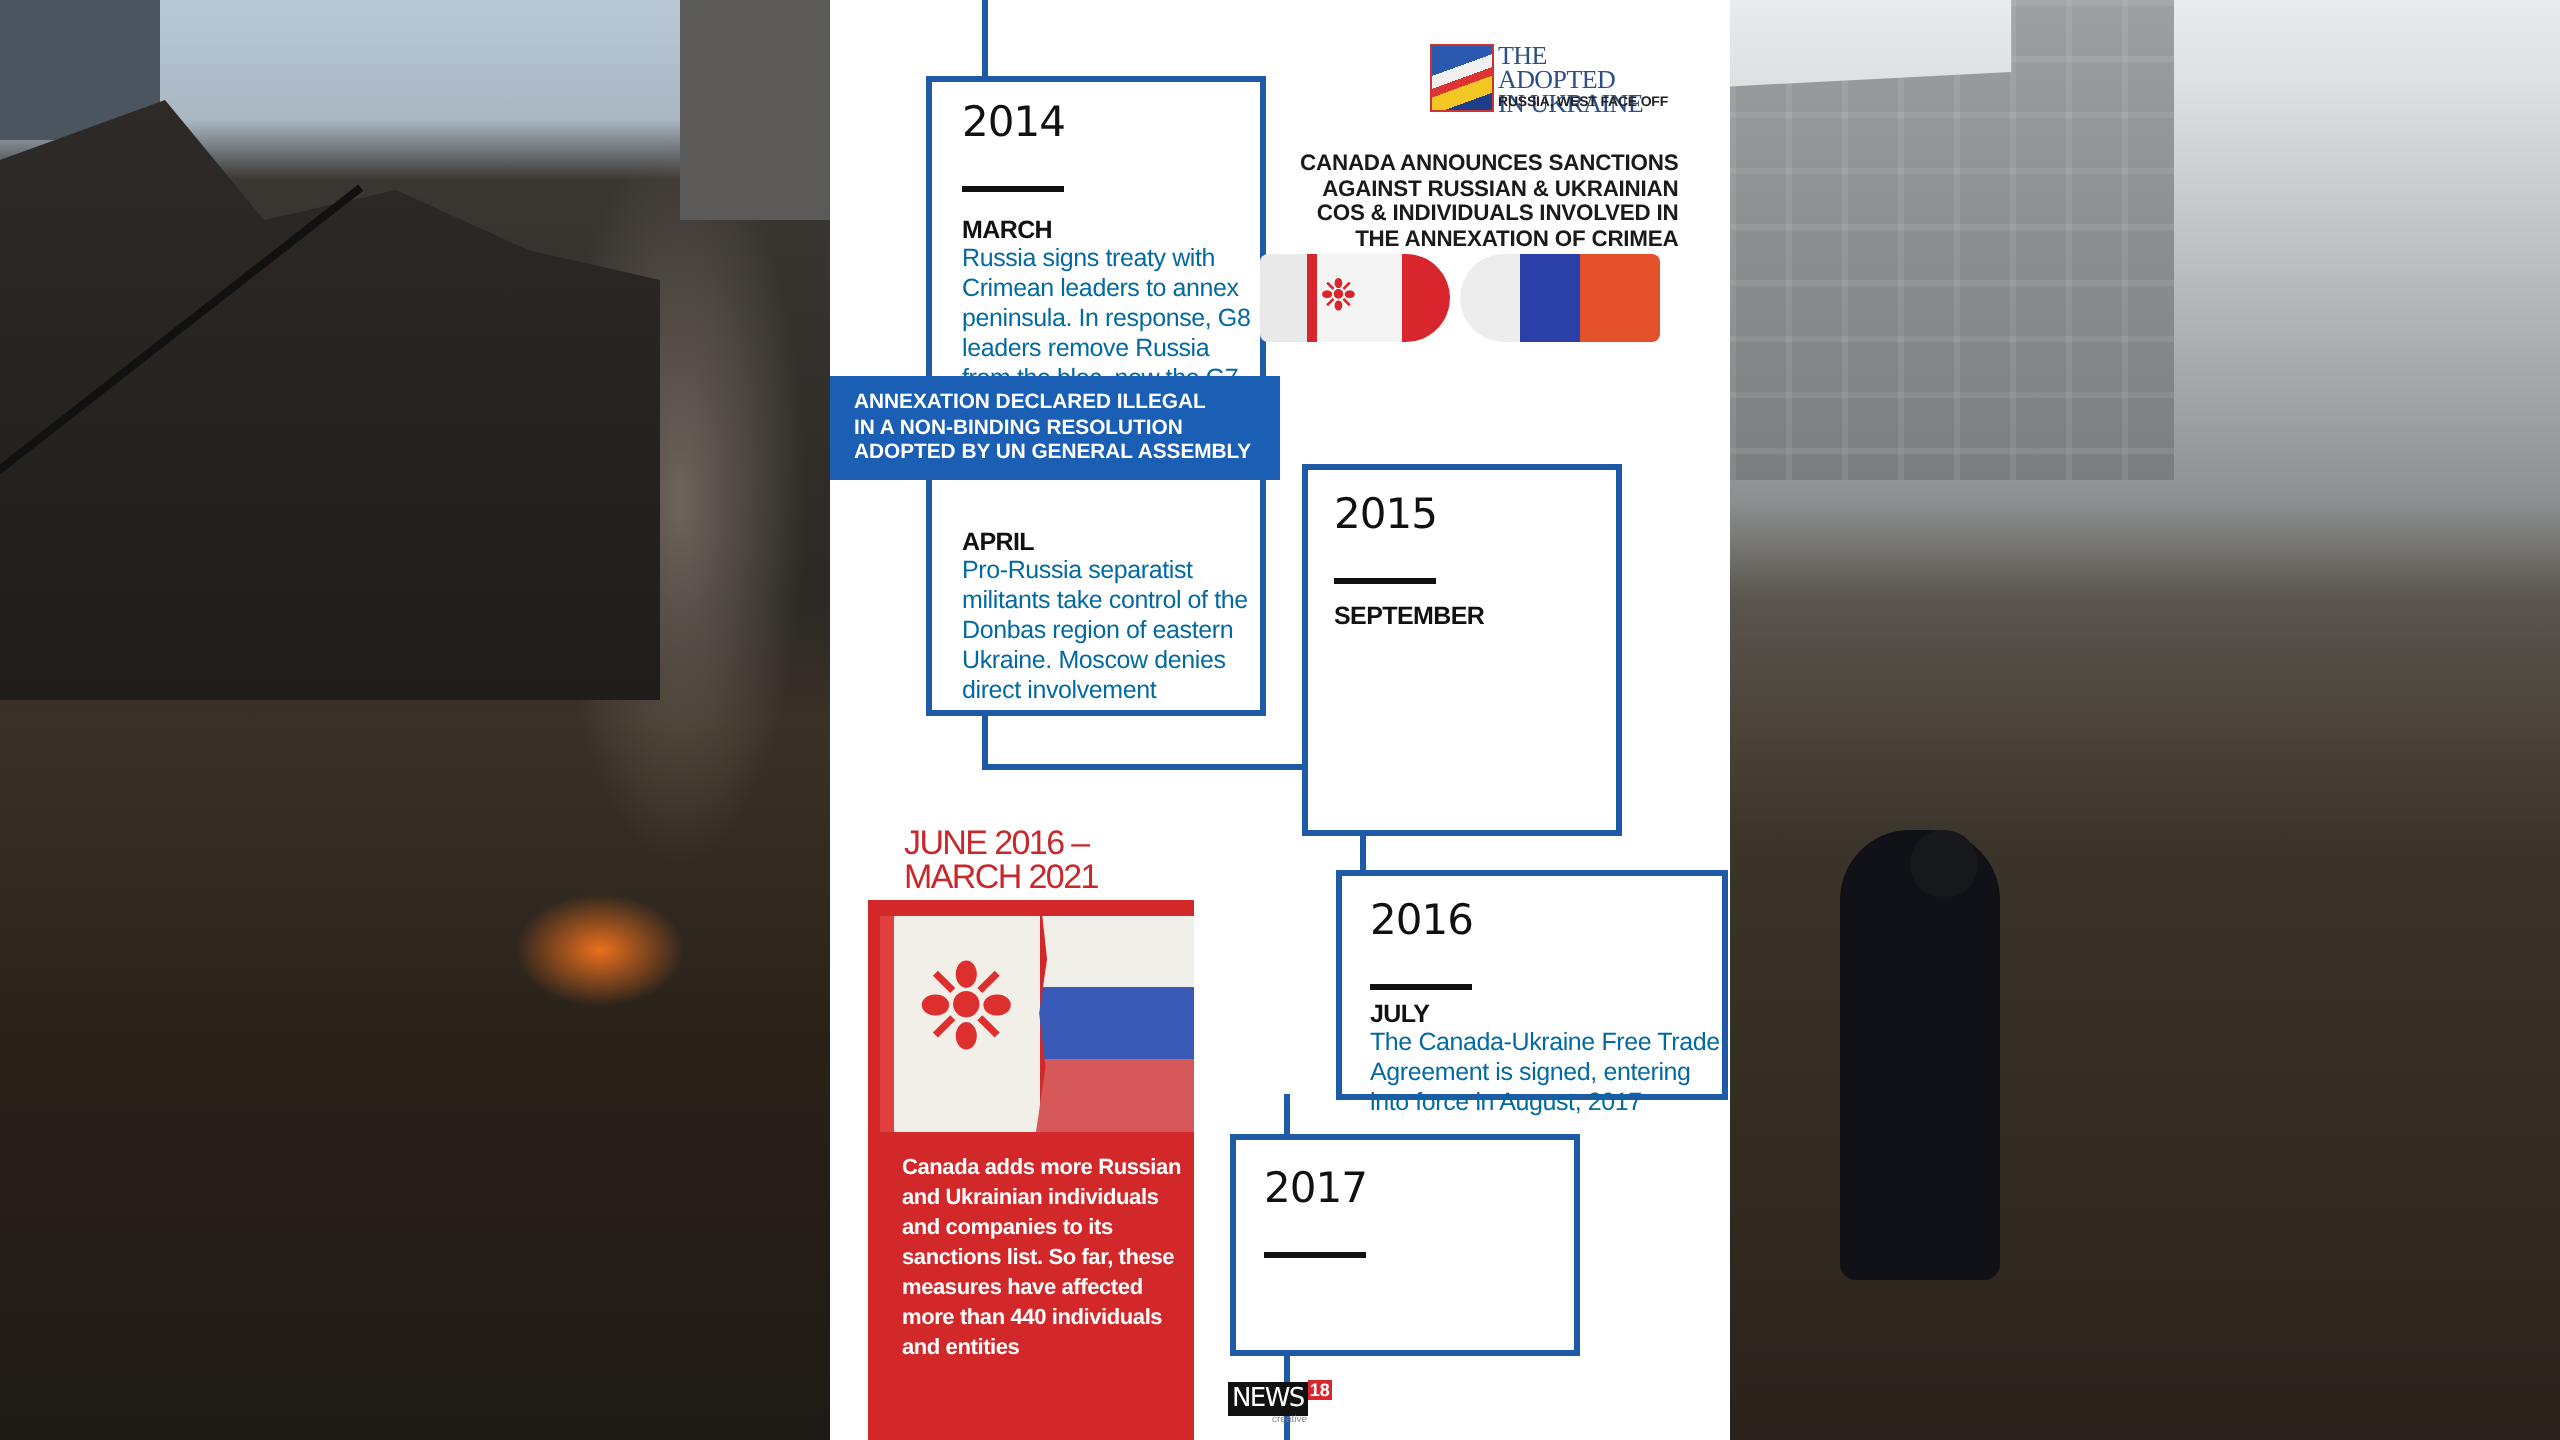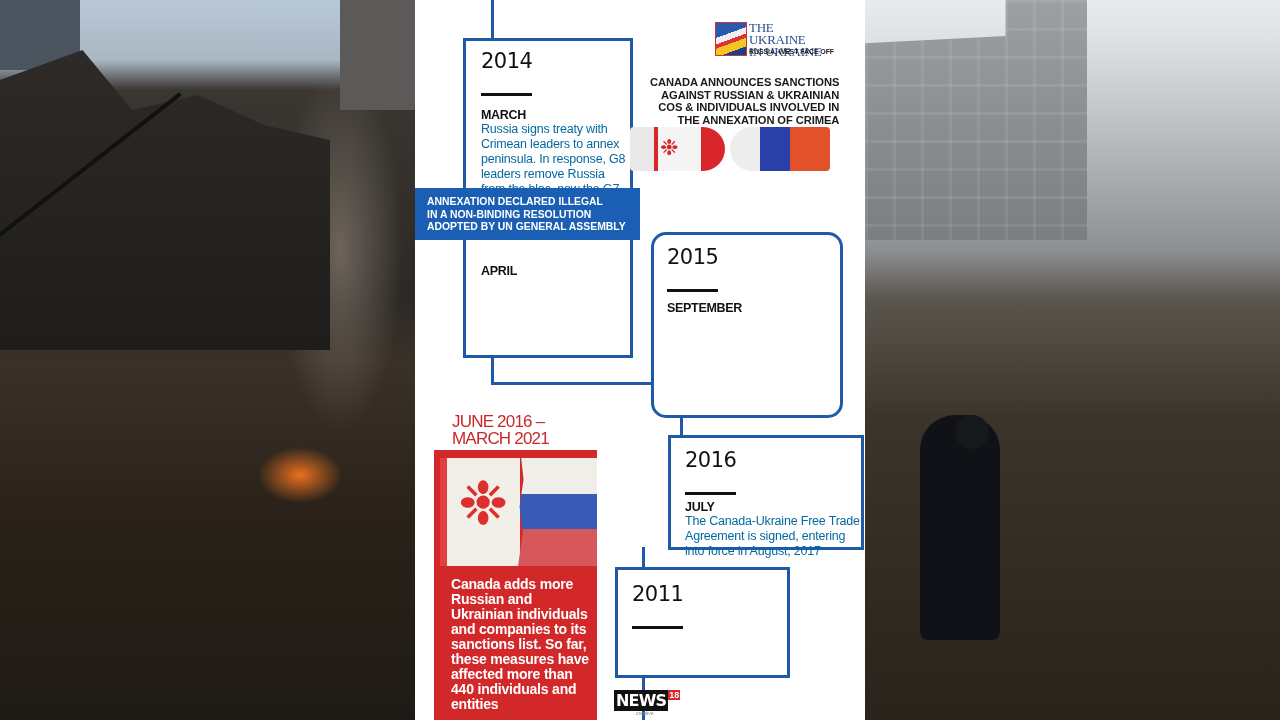--- a/index.html
+++ b/index.html
@@ -56,24 +56,24 @@
     .fist-ru { position:absolute; left:100px; top:2px; width:100px; height:44px; border-radius:22px 4px 4px 22px;
       background:linear-gradient(90deg,#ededed 0 30%, #2a3fa8 30% 60%, #e2512a 60%); }
 
     .red-title { position:absolute; left:37px; top:413px; font-size:17px; line-height:17px; color:#c8282a; font-weight:500; letter-spacing:-0.8px; }
     .red-card { position:absolute; left:19px; top:450px; width:163px; height:270px; background:#d2282a; }
     .red-flag { position:absolute; left:6px; top:8px; width:157px; height:108px; overflow:hidden;
       background:linear-gradient(90deg,#e04040 0 7px,#f2efe9 7px 80px, transparent 80px); }
     .red-flag .ru { position:absolute; left:78px; top:0; width:79px; height:108px;
       background:linear-gradient(180deg,#f0eee9 0 33%,#3a5ab7 33% 66%,#d6585a 66%); clip-path:polygon(4% 0,100% 0,100% 100%,0 100%,6% 70%,2% 45%,7% 20%); }
     .red-flag .leaf { position:absolute; left:18px; top:16px; font-size:60px; line-height:60px; color:#de2f2f; }
-    .red-text { position:absolute; left:17px; top:127px; width:145px; color:#fff; font-size:14px; font-weight:bold; line-height:15px; letter-spacing:-0.2px; }
+    .red-text { position:absolute; left:17px; top:127px; width:145px; color:#fff; font-size:11px; font-weight:bold; line-height:15px; letter-spacing:-0.2px; }
 
     .news { position:absolute; left:199px; top:690px; }
-    .news-main { display:inline-block; background:#fff; color:#111; font-weight:700; font-size:16px; font-family:"DejaVu Sans", sans-serif; letter-spacing:-0.8px; border:1px solid #111; padding:0 1px; background:#111; color:#fff; }
+    .news-main { display:inline-block; background:#fff; color:#111; font-weight:400; font-size:13px; font-family:"DejaVu Sans", sans-serif; letter-spacing:-0.8px; border:1px solid #111; padding:0 1px; background:#111; color:#fff; }
     .news-num { display:inline-block; background:#d8262c; color:#fff; font-size:9px; font-weight:bold; padding:0 1px; vertical-align:top; }
     .news-sub { font-size:5px; color:#888; margin-left:22px; margin-top:-1px; }
   </style>
 </head>
 <body>
 
 <div class="photo photo-left">
   <div class="tower1"></div>
   <div class="tower2"></div>
   <div class="ruin"></div>
@@ -94,71 +94,72 @@
   <div class="vline" style="left:265px;top:415px;width:3px;height:22px;"></div>
   <div class="vline" style="left:227px;top:547px;width:3px;height:22px;"></div>
   <div class="vline" style="left:227px;top:675px;width:3px;height:45px;"></div>
 
   <div class="box" style="left:48px;top:38px;width:170px;height:320px;">
     <div style="padding:8px 0 0 15px;">
       <div class="year">2014</div>
       <div class="month" style="margin-top:12px;">MARCH</div>
       <div class="body" style="width:150px;">Russia signs treaty with Crimean leaders to annex peninsula. In response, G8 leaders remove Russia from the bloc, now the G7</div>
       <div class="month" style="margin-top:67px;">APRIL</div>
+      <div class="body" style="width:150px;">Pro-Russia separatist militants take control of the Donbas region of eastern Ukraine. Moscow denies direct involvement</div>
     </div>
   </div>
 
   <div class="banner">
     <div>ANNEXATION DECLARED ILLEGAL</div>
     <div>IN A NON-BINDING RESOLUTION</div>
     <div>ADOPTED BY UN GENERAL ASSEMBLY</div>
   </div>
 
   <div class="logo">
     <div class="logo-flag"></div>
     <div class="logo-title">
-      <div>THE UKRAINE</div>
+      <div>THE ADOPTED</div>
       <div>IN UKRAINE</div>
     </div>
     <div class="logo-sub">RUSSIA, WEST FACE OFF</div>
   </div>
 
   <div class="caps" style="position:absolute;left:235px;top:76px;">
     <div>CANADA ANNOUNCES SANCTIONS</div>
     <div>AGAINST RUSSIAN &amp; UKRAINIAN</div>
     <div>COS &amp; INDIVIDUALS INVOLVED IN</div>
     <div>THE ANNEXATION OF CRIMEA</div>
   </div>
 
   <div class="fists">
     <div class="fist-ca">
         <span class="leaf">❉</span>
       </div>
     <div class="fist-ru"></div>
   </div>
 
 
-  <div class="box" style="left:236px;top:232px;width:192px;height:186px;border-radius:15px;">
+  <div class="box" style="left:236px;top:232px;width:160px;height:186px;">
     <div style="padding:10px 0 0 13px;">
       <div class="year">2015</div>
       <div class="month" style="margin-top:9px;">SEPTEMBER</div>
     </div>
   </div>
 
   <div class="box" style="left:253px;top:435px;width:196px;height:115px;">
     <div style="padding:10px 0 0 14px;">
       <div class="year">2016</div>
       <div class="month" style="margin-top:5px;">JULY</div>
       <div class="body" style="width:175px;">The Canada-Ukraine Free Trade Agreement is signed, entering into force in August, 2017</div>
     </div>
   </div>
 
   <div class="box" style="left:200px;top:567px;width:175px;height:111px;">
     <div style="padding:12px 0 0 14px;">
-      <div class="year">2011</div>
+      <div class="year">2017</div>
     </div>
   </div>
 
   <div class="red-title">
     <div>JUNE 2016 –</div>
     <div>MARCH 2021</div>
   </div>
   <div class="red-card">
     <div class="red-flag">
       <div class="leaf">❉</div>

